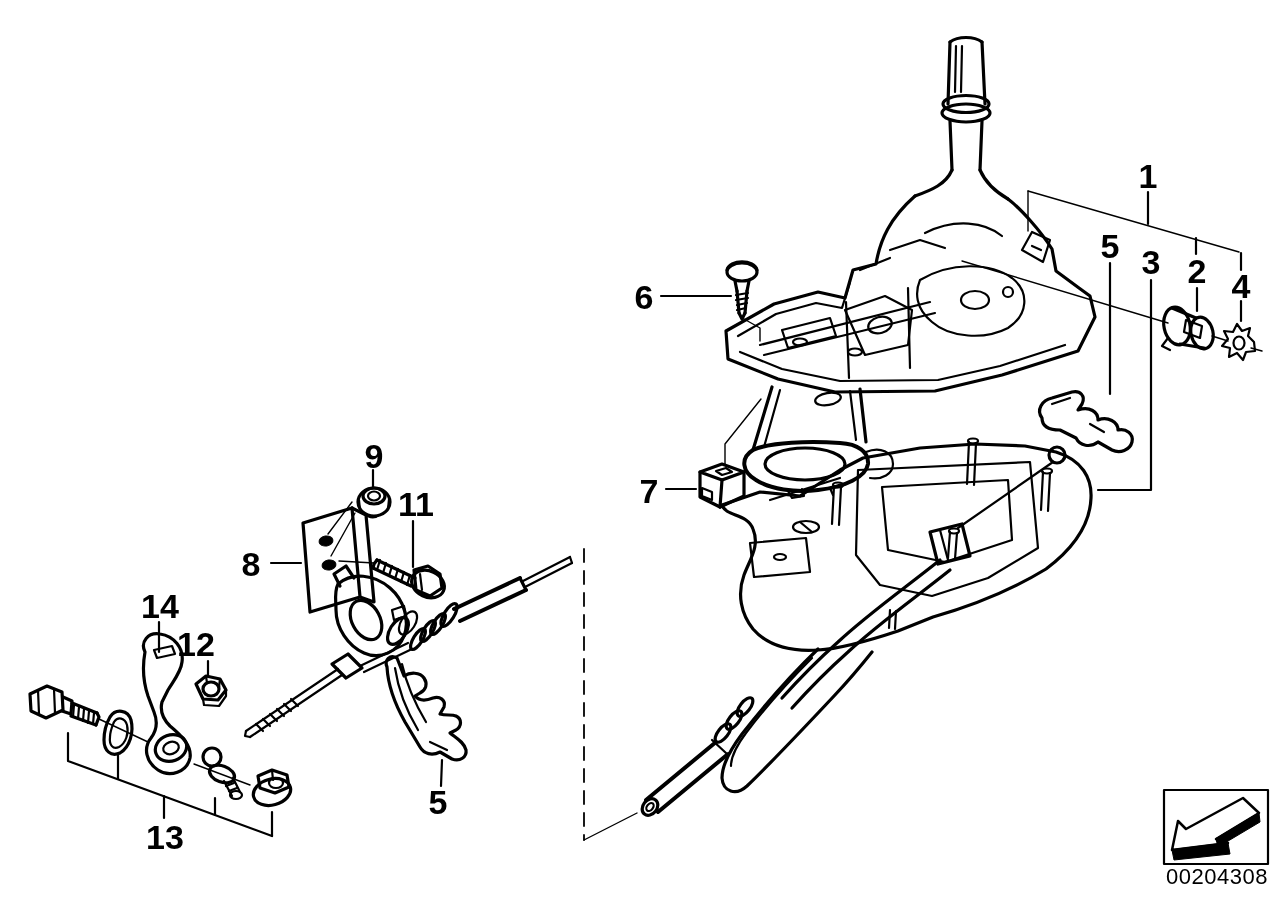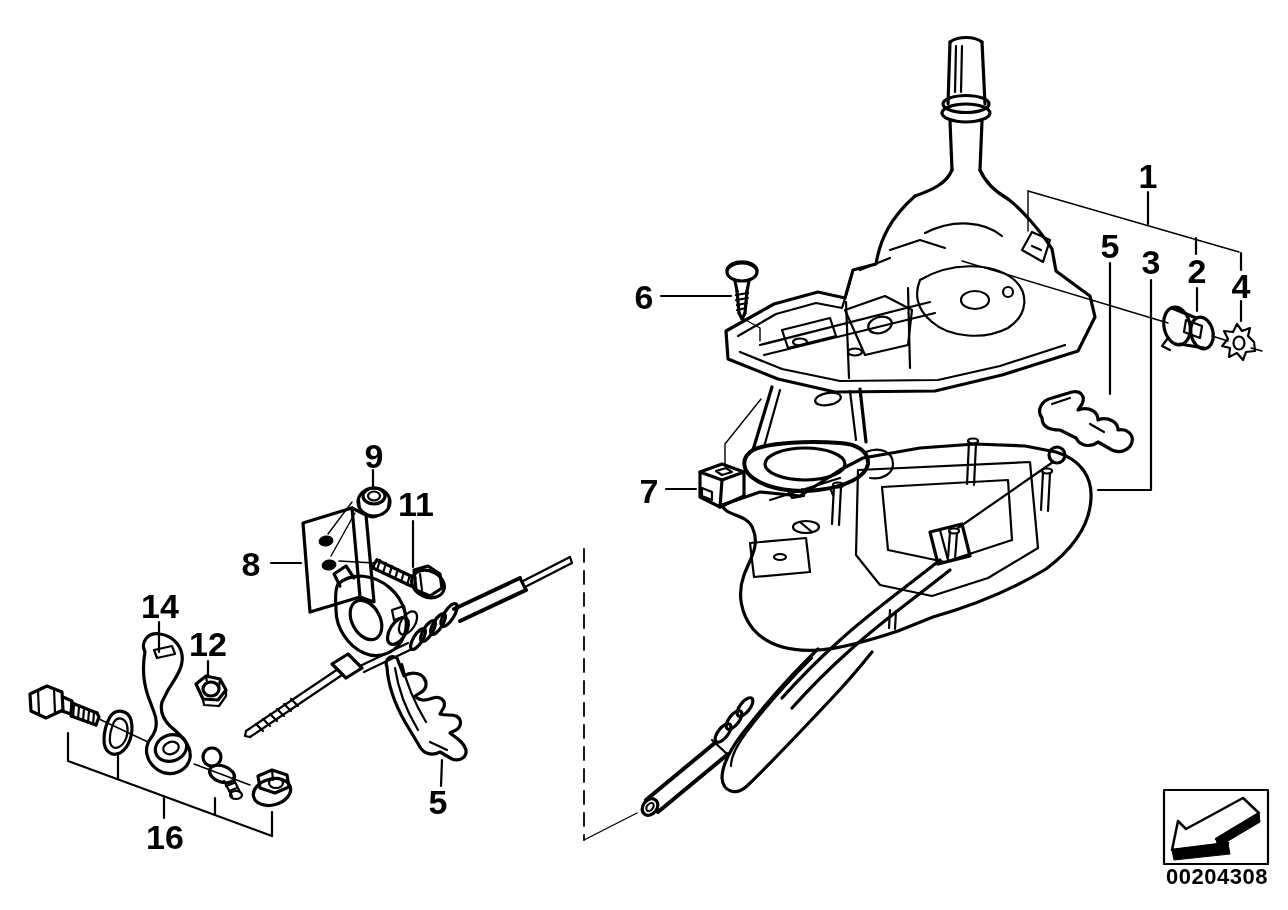--- a/index.html
+++ b/index.html
@@ -18,21 +18,21 @@
   .dash{stroke-dasharray:13 9;stroke-width:1.8}
   .fillb{fill:#000;stroke:#000;stroke-width:1}
   .fillw{fill:#fff;stroke:#000;stroke-width:2.5}
   .num{
     position:absolute;transform:translate(-50%,-50%);
     font-size:34px;font-weight:700;color:#000;line-height:1;
     user-select:none;white-space:nowrap;
   }
   .part-number{
     position:absolute;left:1163px;top:864px;width:108px;text-align:center;
-    font-size:22px;font-weight:700;color:#000;letter-spacing:.5px;
+    font-size:22px;font-weight:400;color:#000;letter-spacing:.5px;
   }
 </style>
 </head>
 <body>
 
 <div class="stage">
 
 <svg width="1288" height="910" viewBox="0 0 1288 910">
 
   <g>
@@ -315,19 +315,19 @@
 <div class="num" style="left:1110px;top:246px">5</div>
 <div class="num" style="left:1151px;top:262px">3</div>
 <div class="num" style="left:1197px;top:271px">2</div>
 <div class="num" style="left:1241px;top:286px">4</div>
 <div class="num" style="left:644px;top:297px">6</div>
 <div class="num" style="left:649px;top:491px">7</div>
 <div class="num" style="left:251px;top:564px">8</div>
 <div class="num" style="left:374px;top:456px">9</div>
 <div class="num" style="left:416px;top:504px">11</div>
 <div class="num" style="left:160px;top:606px">14</div>
-<div class="num" style="left:208px;top:644px">12</div>
-<div class="num" style="left:165px;top:837px">16</div>
+<div class="num" style="left:196px;top:644px">12</div>
+<div class="num" style="left:165px;top:837px">13</div>
 <div class="num" style="left:438px;top:802px">5</div>
 
 <div class="part-number">00204308</div>
 
 </div>
 
 </body></html>

